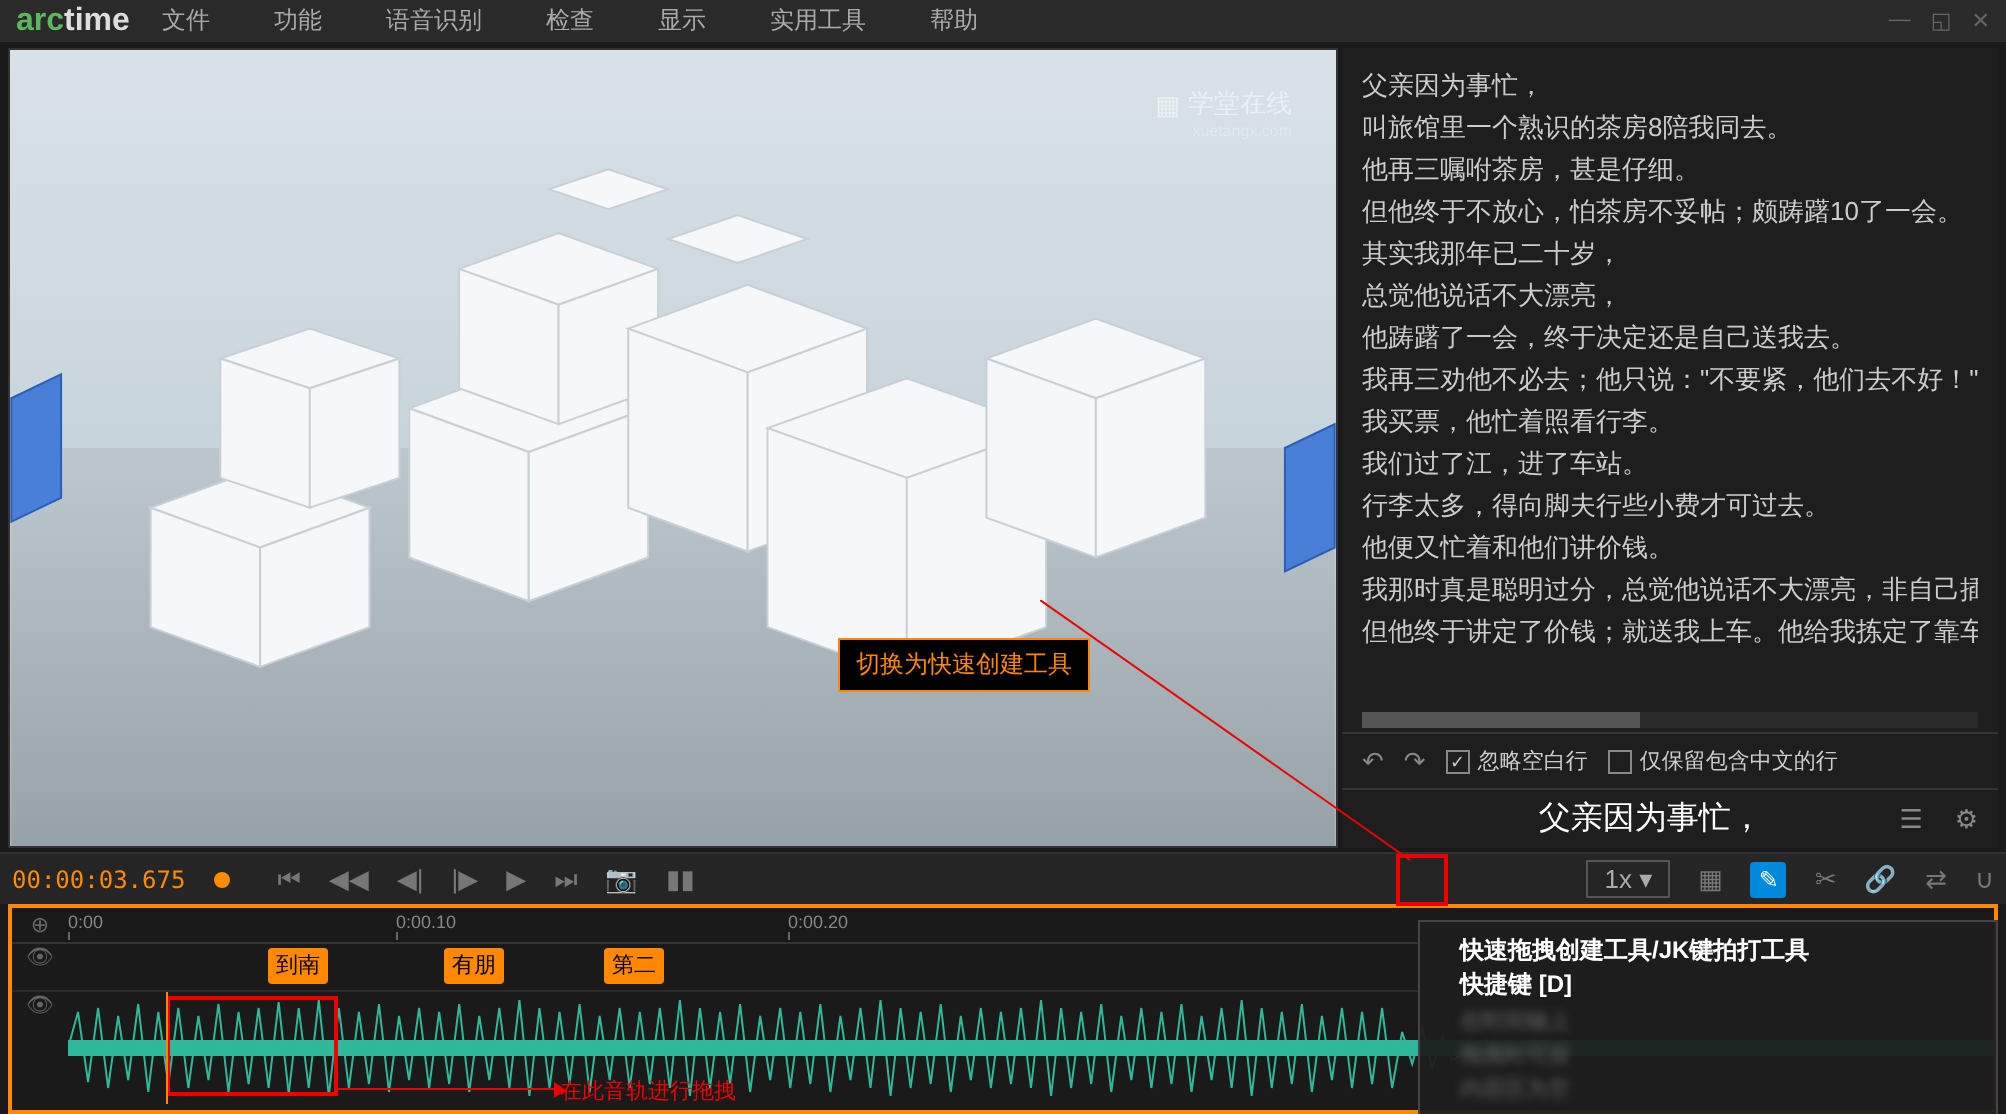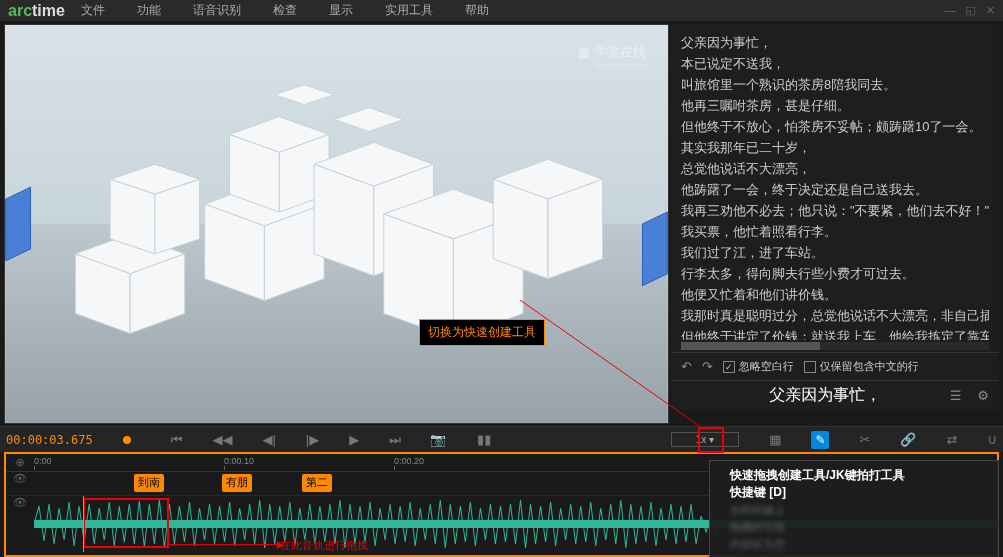--- a/index.html
+++ b/index.html
@@ -14,39 +14,39 @@
 .win-controls { margin-left: auto; display: flex; gap: 10px; color: #666; font-size: 11px; }
 
 .main-area { display: flex; height: 404px; }
 .video-panel { width: 665px; background: #0c4a6e; position: relative; display: flex; align-items: center; justify-content: center; border: 1px solid #333; margin: 2px 0 2px 4px; }
 .video-scene { width: 100%; height: 100%; position: relative; background: linear-gradient(180deg, #d8e2e8 0%, #c8d4db 50%, #a8b4bb 100%); overflow: hidden; }
 .scene-svg { width: 100%; height: 100%; }
 .watermark { position: absolute; top: 18px; right: 22px; color: rgba(255,255,255,0.5); font-size: 13px; display: flex; align-items: center; gap: 4px; }
 .watermark-sub { position: absolute; top: 36px; right: 22px; color: rgba(255,255,255,0.3); font-size: 8px; }
 .tooltip-box { position: absolute; left: 414px; top: 294px; background: #000; border: 1px solid #ff8800; padding: 4px 8px; color: #ff8800; font-size: 12px; z-index: 10; }
 
-.script-panel { width: 328px; background: #1e1e1e; display: flex; flex-direction: column; margin: 2px 4px 16px 2px; }
+.script-panel { width: 328px; background: #1e1e1e; display: flex; flex-direction: column; margin: 2px 4px 2px 2px; }
 .script-text { flex: 1; overflow-y: auto; padding: 8px 10px; font-size: 13px; line-height: 21px; color: #ccc; }
 .script-text div { white-space: nowrap; overflow: hidden; }
 .script-scroll { height: 8px; background: #2a2a2a; margin: 2px 10px; }
 .script-scroll-thumb { width: 45%; height: 100%; background: #555; }
 
 .options-bar { padding: 6px 10px; display: flex; align-items: center; gap: 10px; font-size: 11px; border-top: 1px solid #333; }
 .checkbox { width: 12px; height: 12px; border: 1px solid #888; display: inline-flex; align-items: center; justify-content: center; font-size: 9px; }
 .icon-btn { color: #888; font-size: 13px; cursor: pointer; }
 
 .current-line-bar { padding: 4px 10px; display: flex; align-items: center; justify-content: space-between; font-size: 16px; color: #fff; border-top: 1px solid #333; }
 .current-line-bar .icons { display: flex; gap: 16px; color: #888; font-size: 13px; }
 
-.transport-bar { height: 26px; background: #252525; display: flex; align-items: center; padding: 0 6px; gap: 30px; border-top: 1px solid #333; }
+.transport-bar { height: 26px; background: #252525; display: flex; align-items: center; padding: 0 6px; gap: 14px; border-top: 1px solid #333; }
 .timecode { color: #ff8c00; font-size: 12px; font-family: monospace; }
 .play-dot { width: 8px; height: 8px; border-radius: 50%; background: #ff8c00; margin-right: 10px; }
 .tc-btn { color: #777; font-size: 13px; cursor: pointer; }
 .spacer { flex: 1; }
-.speed-box { border: 1px solid #555; padding: 1px 24px; font-size: 10px; color: #aaa; }
+.speed-box { border: 1px solid #555; padding: 1px 8px; font-size: 13px; color: #aaa; }
 .tool-active { background: #0088dd; padding: 2px 4px; color: #fff; border-radius: 2px; position: relative; }
 .tool-active-outline { position: absolute; border: 2px solid #e00; width: 26px; height: 26px; left: 698px; top: 427px; z-index: 20; pointer-events: none; }
 .red-line { position: absolute; z-index: 19; pointer-events: none; }
 
 .timeline-area { height: 105px; background: #1a1a1a; position: relative; border: 2px solid #ff8800; margin: 0 4px; }
 .tl-header { height: 18px; display: flex; align-items: center; border-bottom: 1px solid #333; }
 .tl-eye-col { width: 28px; display: flex; justify-content: center; color: #666; font-size: 11px; }
 .tl-ruler { flex: 1; position: relative; height: 18px; color: #888; font-size: 9px; }
 .tl-tick { position: absolute; top: 2px; }
 .tl-tick::before { content: ""; position: absolute; left: 0; bottom: -4px; width: 1px; height: 4px; background: #666; }
@@ -141,21 +141,20 @@
         <span>学堂在线</span>
       </div>
       <div class="watermark-sub">xuetangx.com</div>
     </div>
     <div class="tooltip-box">切换为快速创建工具</div>
   </div>
 
   <div class="script-panel">
     <div class="script-text">
       <div>父亲因为事忙，</div>
-      <div>本已说定不送我，</div>
       <div>叫旅馆里一个熟识的茶房8陪我同去。</div>
       <div>他再三嘱咐茶房，甚是仔细。</div>
       <div>但他终于不放心，怕茶房不妥帖；颇踌躇10了一会。</div>
       <div>其实我那年已二十岁，</div>
       <div>总觉他说话不大漂亮，</div>
       <div>他踌躇了一会，终于决定还是自己送我去。</div>
       <div>我再三劝他不必去；他只说："不要紧，他们去不好！"</div>
       <div>我买票，他忙着照看行李。</div>
       <div>我们过了江，进了车站。</div>
       <div>行李太多，得向脚夫行些小费才可过去。</div>
@@ -214,21 +213,21 @@
 <div class="tool-active-outline"></div>
 <svg class="red-line" style="left:520px;top:300px;width:190px;height:140px">
   <line x1="0" y1="0" x2="185" y2="130" stroke="#e00" stroke-width="1"></line>
 </svg>
 
 <div class="timeline-area">
   <div class="tl-header">
     <div class="tl-eye-col">⊕</div>
     <div class="tl-ruler">
       <span class="tl-tick" style="left:0px">0:00</span>
-      <span class="tl-tick" style="left:190px">0:00.10</span>
+      <span class="tl-tick" style="left:164px">0:00.10</span>
       <span class="tl-tick" style="left:360px">0:00.20</span>
     </div>
   </div>
   <div class="tl-track">
     <div class="tl-eye-col">👁</div>
     <div class="tl-track-content">
       <div class="clip" style="left:100px">到南</div>
       <div class="clip" style="left:188px">有朋</div>
       <div class="clip" style="left:268px">第二</div>
     </div>

